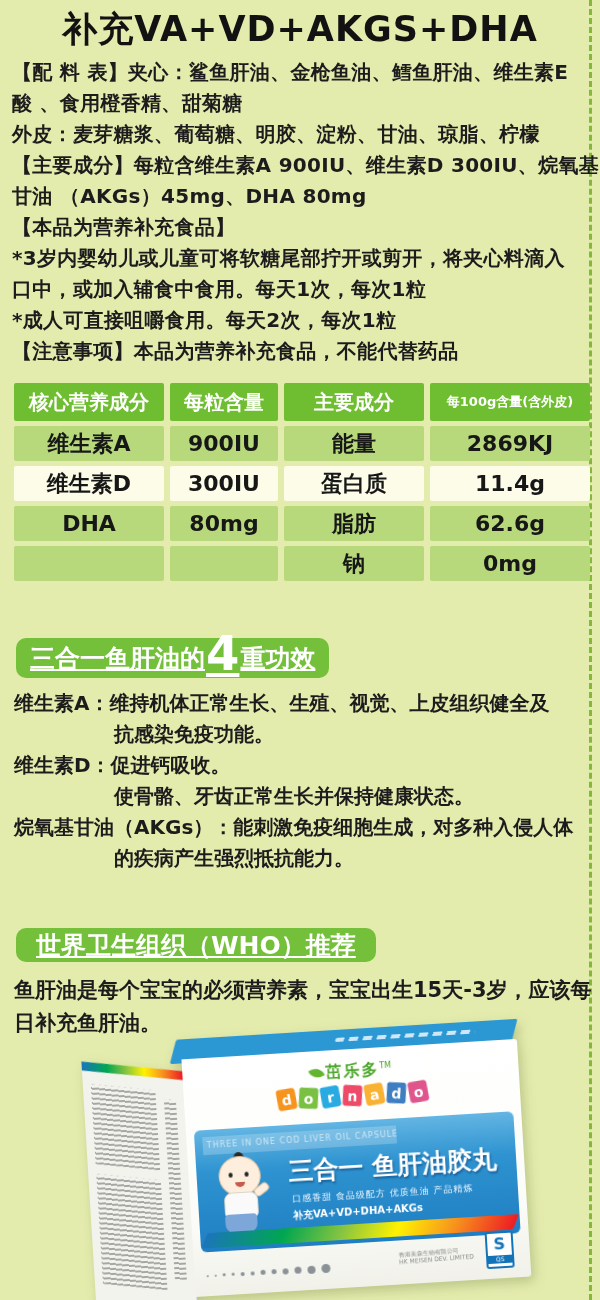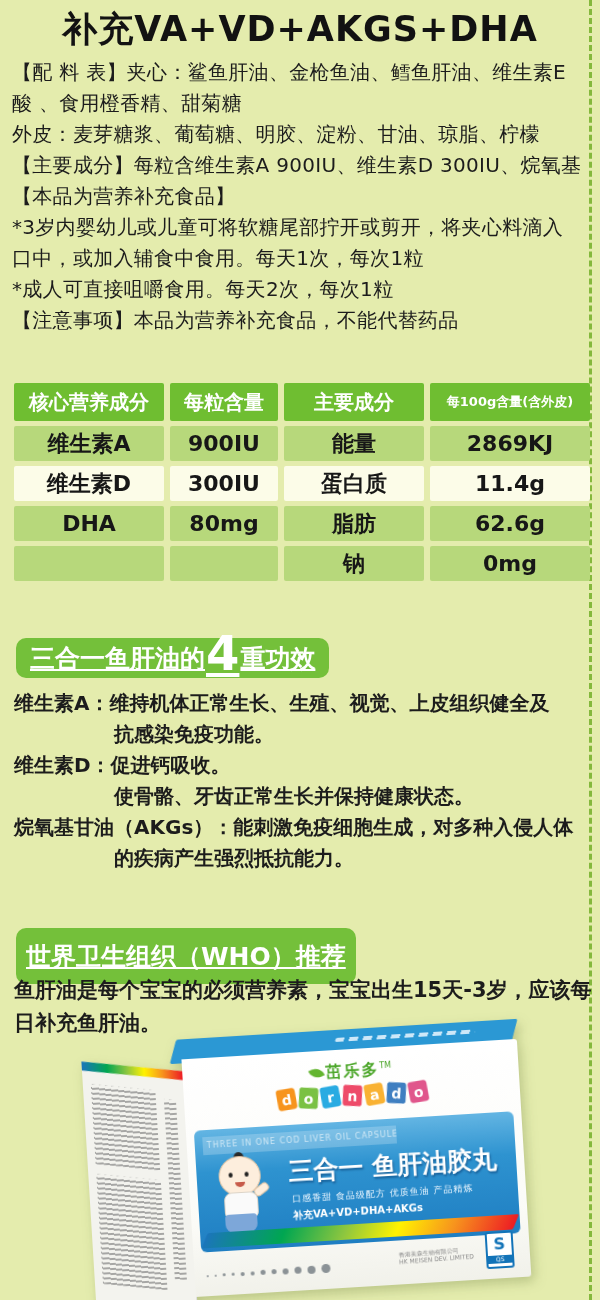--- a/index.html
+++ b/index.html
@@ -3,39 +3,39 @@
 <meta charset="utf-8">
 <style>
   html,body{margin:0;padding:0;}
   .page{position:relative;width:600px;height:1300px;background:#e4ecad;overflow:hidden;
         font-family:"DejaVu Sans",sans-serif;color:#1c1c1c;}
   .cut-line{position:absolute;top:0;bottom:0;right:8px;width:0;
             border-left:3px dashed #84b83c;}
   .title{position:absolute;top:6px;left:0;width:100%;text-align:center;
          font-size:35px;font-weight:700;color:#121212;letter-spacing:1px;}
   .info{position:absolute;top:57px;left:12px;width:572px;}
-  .info-line{font-size:20px;line-height:31px;font-weight:400;white-space:nowrap;letter-spacing:0.3px;}
+  .info-line{font-size:20px;line-height:31px;font-weight:700;white-space:nowrap;letter-spacing:0.3px;}
 
   
   table.ntable{position:absolute;top:378px;left:8px;width:576px;
                border-collapse:separate;border-spacing:6px 5px;table-layout:fixed;}
   .ntable th{background:#6fbe31;color:#ffffff;font-size:20px;font-weight:700;
              height:38px;padding:0 2px;border-radius:2px;}
   .ntable th.small{font-size:13px;}
   .ntable td{height:35px;text-align:center;font-size:22px;font-weight:700;
              color:#171717;border-radius:2px;padding:0 2px;}
   tr.row-green td{background:#b7d87b;}
   tr.row-cream td{background:#fcfce8;}
 
   
   .badge{position:absolute;left:16px;background:#74c03a;color:#fff;border-radius:10px;
          font-weight:700;display:flex;align-items:center;overflow:visible;text-decoration:underline;}
   .badge1{top:638px;height:40px;padding:0 14px;font-size:25px;}
   .badge1 .num{font-size:48px;font-weight:800;line-height:40px;position:relative;top:-5px;margin:0 1px;}
-  .badge2{top:928px;height:56px;padding:0 10px;font-size:25px;}
+  .badge2{top:928px;height:34px;padding:0 20px;font-size:25px;}
 
   .efficacy{position:absolute;top:688px;left:14px;width:572px;
             font-size:20px;line-height:31px;font-weight:600;}
   .eff-label{font-weight:700;}
   .ind{padding-left:100px;}
   .who-text{position:absolute;top:974px;left:14px;width:572px;
             font-size:21px;line-height:33px;font-weight:600;}
   .who-line{white-space:nowrap;}
 
   
@@ -112,20 +112,21 @@
 <div class="page">
   <div class="cut-line"></div>
 
   <div class="title">补充VA+VD+AKGS+DHA</div>
 
   <div class="info">
     <div class="info-line">【配 料 表】夹心：鲨鱼肝油、金枪鱼油、鳕鱼肝油、维生素E</div>
     <div class="info-line">酸 、食用橙香精、甜菊糖</div>
     <div class="info-line">外皮：麦芽糖浆、葡萄糖、明胶、淀粉、甘油、琼脂、柠檬</div>
     <div class="info-line">【主要成分】每粒含维生素A 900IU、维生素D 300IU、烷氧基</div>
+    <div class="info-line">甘油 （AKGs）45mg、DHA 80mg</div>
     <div class="info-line">【本品为营养补充食品】</div>
     <div class="info-line">*3岁内婴幼儿或儿童可将软糖尾部拧开或剪开，将夹心料滴入</div>
     <div class="info-line">口中，或加入辅食中食用。每天1次，每次1粒</div>
     <div class="info-line">*成人可直接咀嚼食用。每天2次，每次1粒</div>
     <div class="info-line">【注意事项】本品为营养补充食品，不能代替药品</div>
   </div>
 
   <table class="ntable">
     <colgroup>
         <col style="width:150px">

